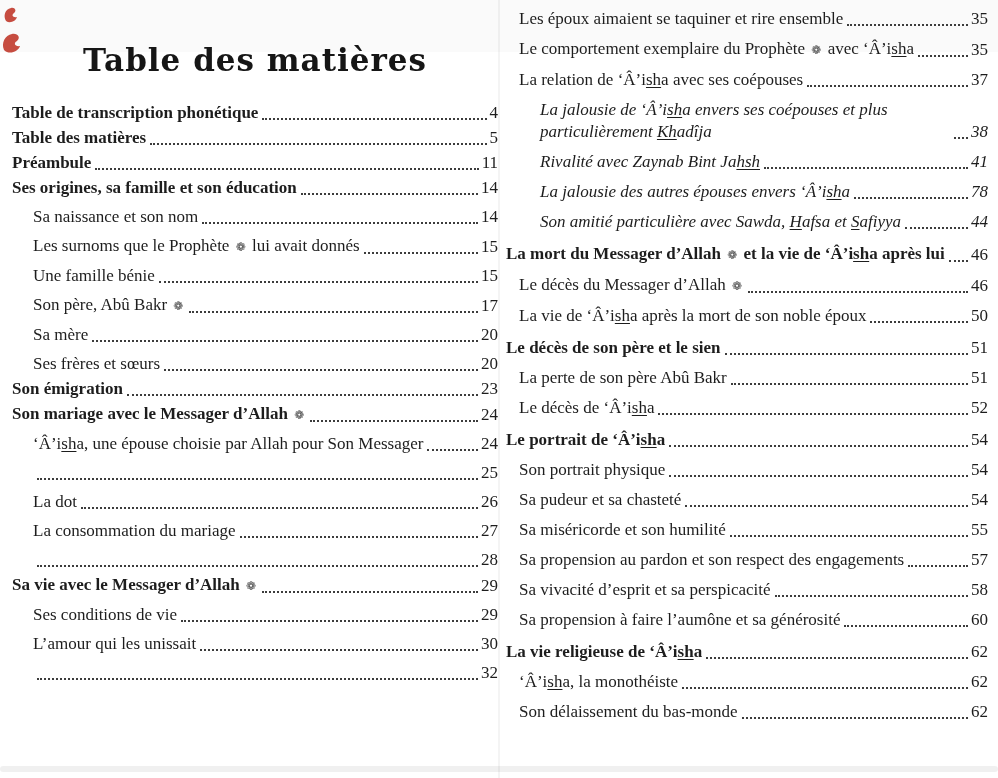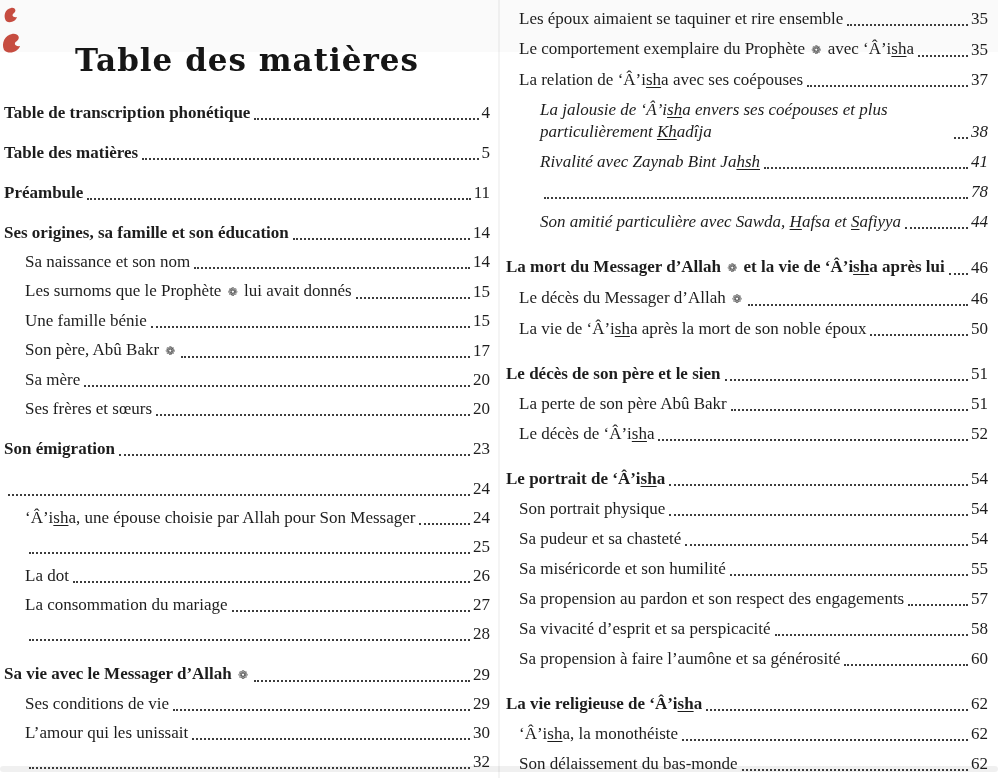--- a/index.html
+++ b/index.html
@@ -9,21 +9,21 @@
     font-family:"Liberation Serif", serif;
     color:#1d1d1d;
   }
   
   .top-tint{position:absolute;left:0;top:0;width:100%;height:52px;background:rgba(0,0,0,0.018);}
   .col-divider{position:absolute;left:498px;top:0;width:2px;height:778px;background:rgba(0,0,0,0.045);}
   .bottom-streak{position:absolute;left:0;top:766px;width:100%;height:6px;background:rgba(0,0,0,0.06);border-radius:3px;}
   .corner-marks{position:absolute;left:1px;top:4px;}
 
   .col{position:absolute;top:0;}
-  #col-left{left:4px;width:486px;}
+  #col-left{left:12px;width:486px;}
   #col-right{left:506px;width:482px;}
 
   .title{
     margin-top:42px;margin-bottom:24px;
     text-align:center;
     font-family:"DejaVu Serif", serif;
     font-weight:bold;font-size:31px;letter-spacing:1px;color:#161616;
   }
 
   .row{
@@ -31,26 +31,26 @@
     font-size:17px;line-height:22px;min-height:22px;
   }
   .row .t{white-space:normal;}
   .row .leader{
     flex:1 1 auto;min-width:14px;
     border-bottom:2px dotted #3c3c3c;
     margin:0 3px 4px 4px;
   }
   .row .pg{font-weight:normal;flex:0 0 auto;}
 
-  .lvl-chapter{font-weight:bold;margin-top:18px;}
+  .lvl-chapter{font-weight:bold;margin-top:3px;}
   .lvl-section{margin-top:7px;padding-left:21px;}
   .lvl-subsection{font-style:italic;margin-top:7px;padding-left:37px;}
   .lvl-subsection .pg{font-style:italic;}
 
-  #col-right .lvl-chapter{margin-top:23px;}
+  #col-right .lvl-chapter{margin-top:10px;}
   #col-right .lvl-section{margin-top:8px;padding-left:13px;}
   #col-right .lvl-subsection{margin-top:8px;padding-left:34px;}
 
   .row u{text-decoration:underline;text-underline-offset:2px;text-decoration-thickness:1px;}
 
   .honorific{
     font-family:"DejaVu Sans", sans-serif;
     font-size:12px;color:#3a3a3a;margin:0 2px;
     font-weight:normal;font-style:normal;
   }
@@ -121,20 +121,21 @@
         <span class="t">Ses frères et sœurs</span>
         <span class="leader"></span>
         <span class="pg">20</span>
       </div>
       <div class="row lvl-chapter">
         <span class="t">Son émigration</span>
         <span class="leader"></span>
         <span class="pg">23</span>
       </div>
       <div class="row lvl-chapter">
+        <span class="t">Son mariage avec le Messager d’Allah <span class="honorific">❁</span></span>
         <span class="leader"></span>
         <span class="pg">24</span>
       </div>
       <div class="row lvl-section">
         <span class="t">‘Â’i<u>sh</u>a, une épouse choisie par Allah pour Son Messager</span>
         <span class="leader"></span>
         <span class="pg">24</span>
       </div>
       <div class="row lvl-section">
         <span class="leader"></span>
@@ -197,20 +198,21 @@
         <span class="t">La jalousie de ‘Â’i<u>sh</u>a envers ses coépouses et plus particulièrement <u>Kh</u>adîja</span>
         <span class="leader"></span>
         <span class="pg">38</span>
       </div>
       <div class="row lvl-subsection">
         <span class="t">Rivalité avec Zaynab Bint Ja<u>hsh</u></span>
         <span class="leader"></span>
         <span class="pg">41</span>
       </div>
       <div class="row lvl-subsection">
+        <span class="t">La jalousie des autres épouses envers ‘Â’i<u>sh</u>a</span>
         <span class="leader"></span>
         <span class="pg">78</span>
       </div>
       <div class="row lvl-subsection">
         <span class="t">Son amitié particulière avec Sawda, <u>H</u>afsa et <u>S</u>afiyya</span>
         <span class="leader"></span>
         <span class="pg">44</span>
       </div>
       <div class="row lvl-chapter">
         <span class="t">La mort du Messager d’Allah <span class="honorific">❁</span> et la vie de ‘Â’i<u>sh</u>a après lui</span>

